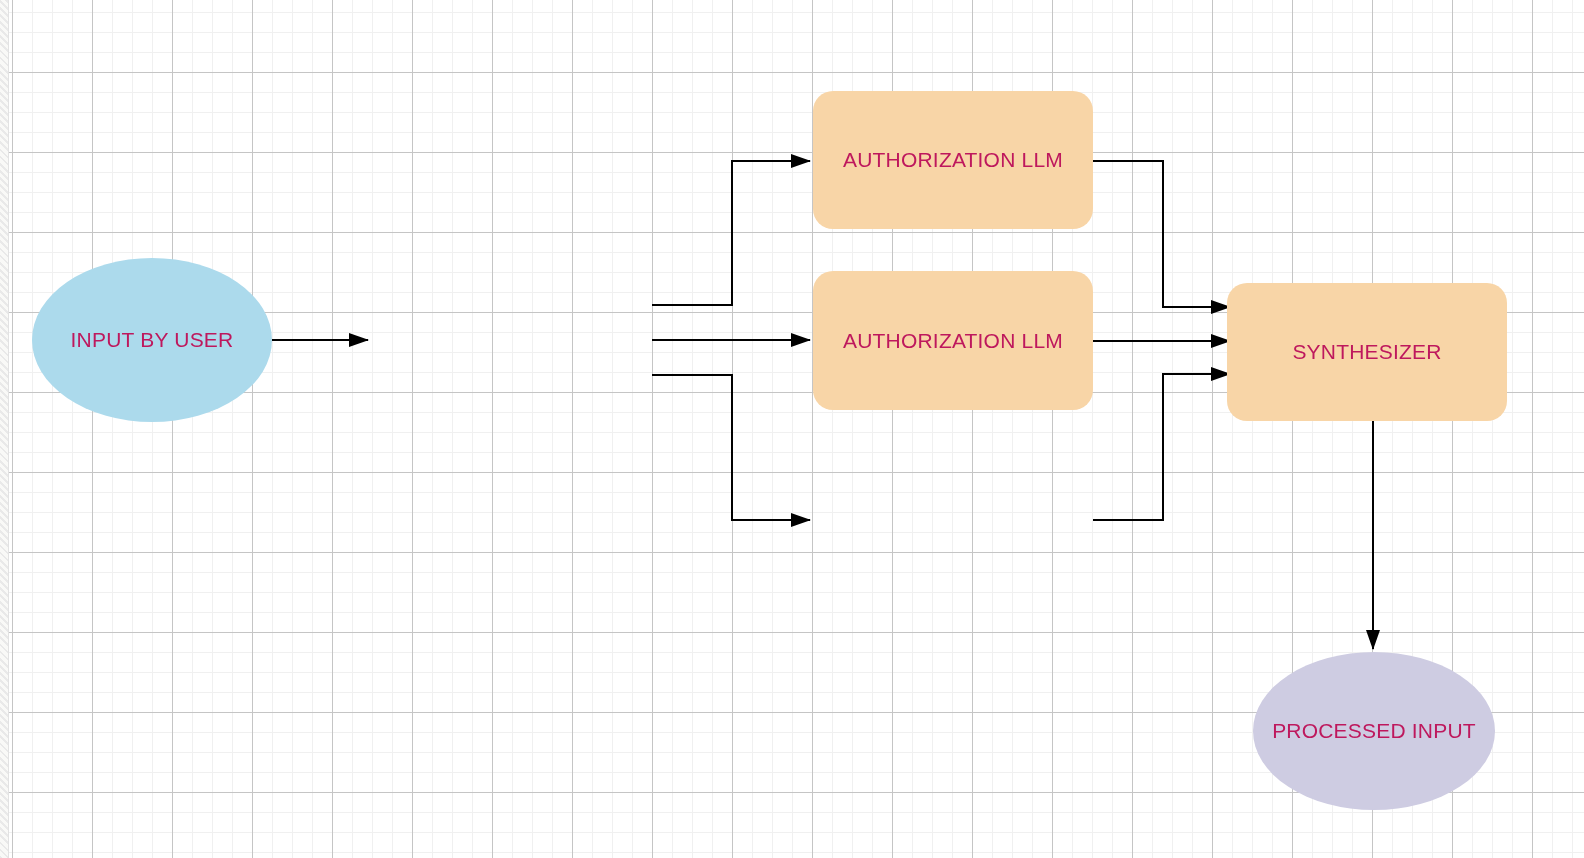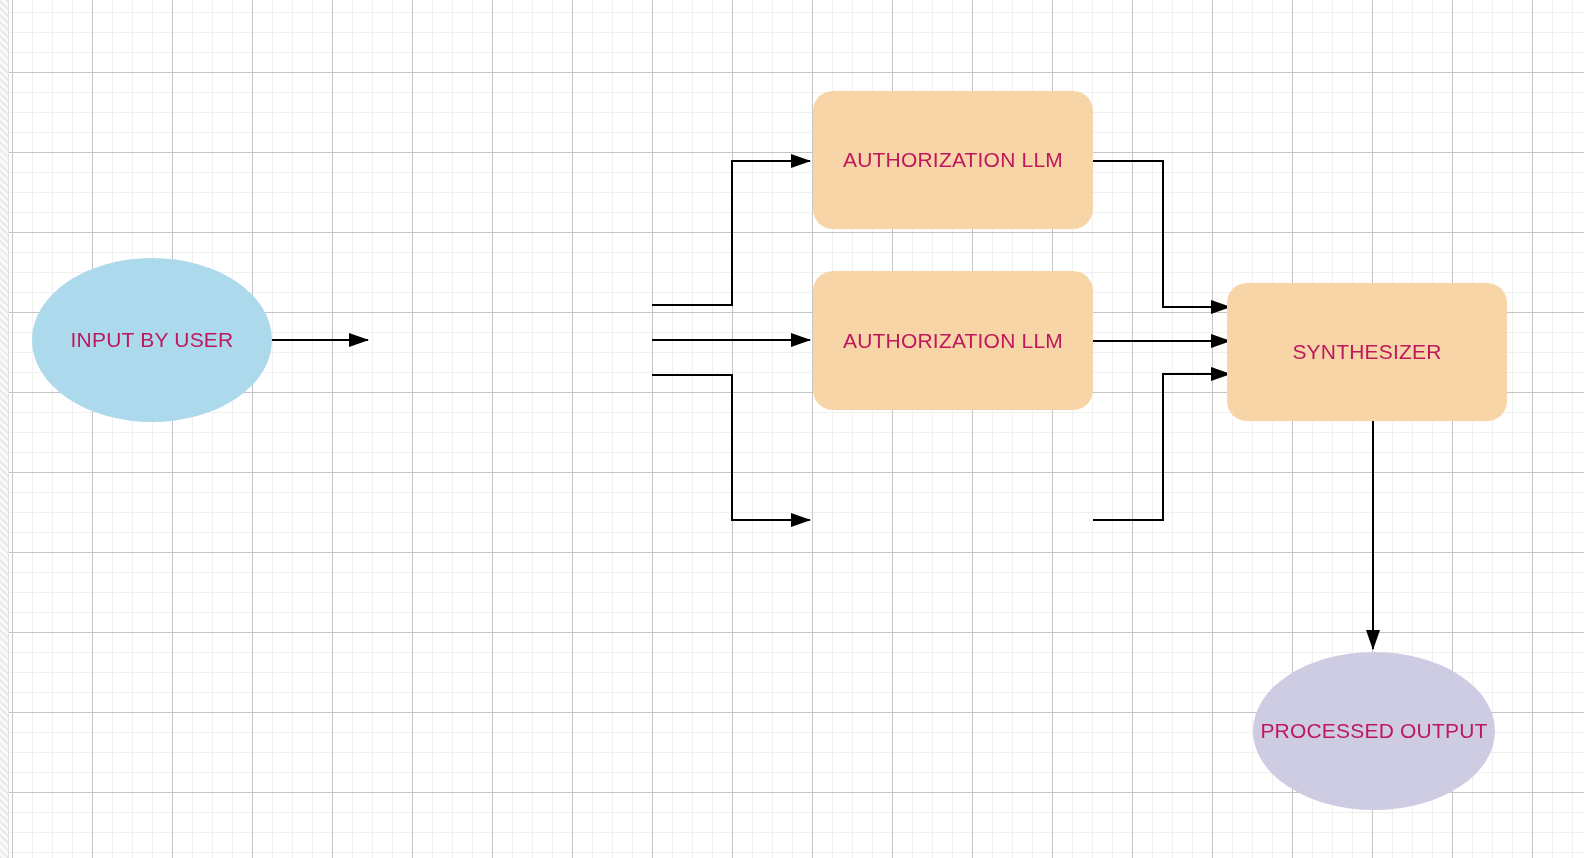--- a/index.html
+++ b/index.html
@@ -83,15 +83,15 @@
     <div class="node rect" style="left: 813px; top: 91px; width: 280px; height: 138px; background: rgb(248, 213, 167);">
       <span>AUTHORIZATION LLM</span>
     </div>
     <div class="node rect" style="left: 813px; top: 271px; width: 280px; height: 139px; background: rgb(248, 213, 167);">
       <span>AUTHORIZATION LLM</span>
     </div>
     <div class="node rect" style="left: 1227px; top: 271px; width: 280px; height: 138px; background: rgb(248, 213, 167); margin-top: 12px;">
       <span>SYNTHESIZER</span>
     </div>
     <div class="node ellipse" style="left: 1253px; top: 652px; width: 242px; height: 158px; background: rgb(206, 204, 226);">
-      <span>PROCESSED OUTPUT</span>
+      <span>PROCESSED INPUT</span>
     </div>
   </div>
 
 </body></html>

